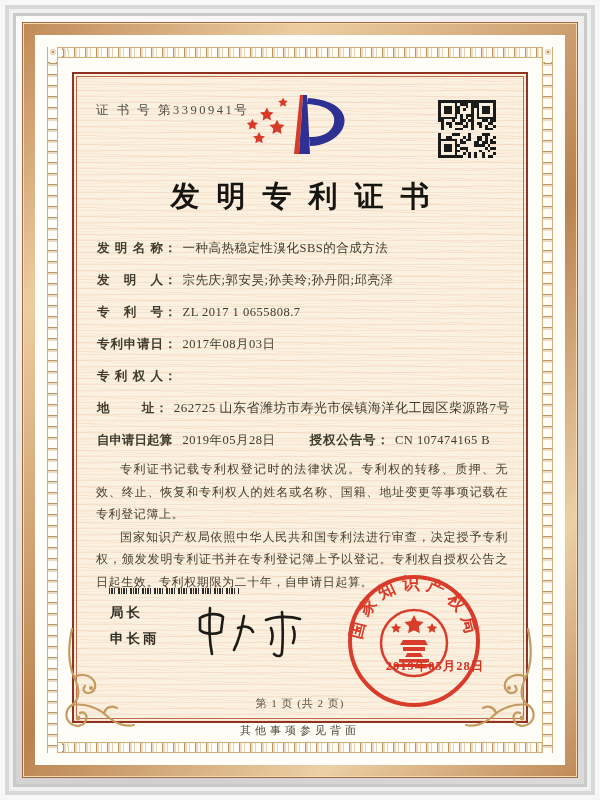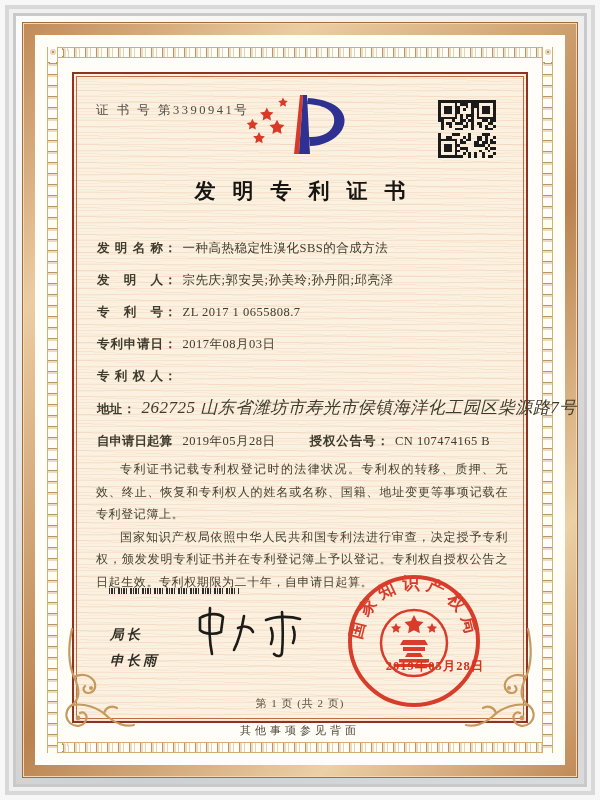--- a/index.html
+++ b/index.html
@@ -62,49 +62,49 @@
   .cert-no{
     position:absolute; left:22px; top:28px;
     font-size:12.5px; letter-spacing:2.5px; color:#4c4a42;
   }
   .logo{ position:absolute; left:50%; top:16px; transform:translateX(-50%); }
   .qr{ position:absolute; right:30px; top:26px; width:58px; height:58px; }
   .qr svg{ width:58px; height:58px; display:block; }
 
   .cert-title{
     position:absolute; top:103px; left:0; right:0;
-    text-align:center; font-size:21px; font-weight:bold; color:#171512;
+    text-align:center; font-size:29px; font-weight:bold; color:#171512;
     letter-spacing:17px; padding-left:17px;
   }
 
   
   .fields{ position:absolute; left:23px; right:16px; top:164px; }
   .frow{ display:flex; align-items:baseline; line-height:20px; margin-bottom:12px;
          font-size:12.5px; color:#3e3b2c; white-space:nowrap; }
   .flabel{ display:inline-block; width:66px; text-align:justify; text-align-last:justify; font-weight:600; }
   .fcolon{ margin:0 6px 0 1px; font-weight:600; }
   .fvalue{ letter-spacing:.5px; }
-  .frow.addr .fvalue{ font-size:17px;font-style:italic; }
+  .frow.addr .fvalue{ font-size:13px; }
   .grant2{ margin-left:34px; display:flex; align-items:baseline; }
 
   
   .paras{ position:absolute; left:22px; right:18px; top:384px;
           font-size:12px; line-height:22.5px; color:#46402f; text-align:justify; }
   .paras p{ text-indent:2em; letter-spacing:.6px; }
 
   
   .barcode{
     position:absolute; left:35px; top:514px; width:130px; height:6px;
     background:repeating-linear-gradient(90deg,
       #2c2c2c 0 1px, transparent 1px 2px, #2c2c2c 2px 4px, transparent 4px 5px,
       #2c2c2c 5px 6px, transparent 6px 9px, #2c2c2c 9px 11px, transparent 11px 12px);
   }
 
-  .director{ position:absolute; left:36px; top:548px; font-size:13.5px;
-             color:#2e2c24; font-weight:600; letter-spacing:3px; line-height:26px;font-style:italic; }
+  .director{ position:absolute; left:36px; top:526px; font-size:13.5px;
+             color:#2e2c24; font-weight:600; letter-spacing:3px; line-height:26px; }
   .signature{ position:absolute; left:118px; top:528px; }
 
   
   .seal{ position:absolute; left:270px; top:497px; width:140px; height:140px; opacity:.93; }
   .seal-date{
     position:absolute; left:278px; top:584px; width:166px; text-align:center;
     font-size:12.5px; font-weight:bold; color:#d6301f; letter-spacing:1px; z-index:3;
   }
 
   .page-note{ position:absolute; left:0; right:0; bottom:10px; text-align:center;

